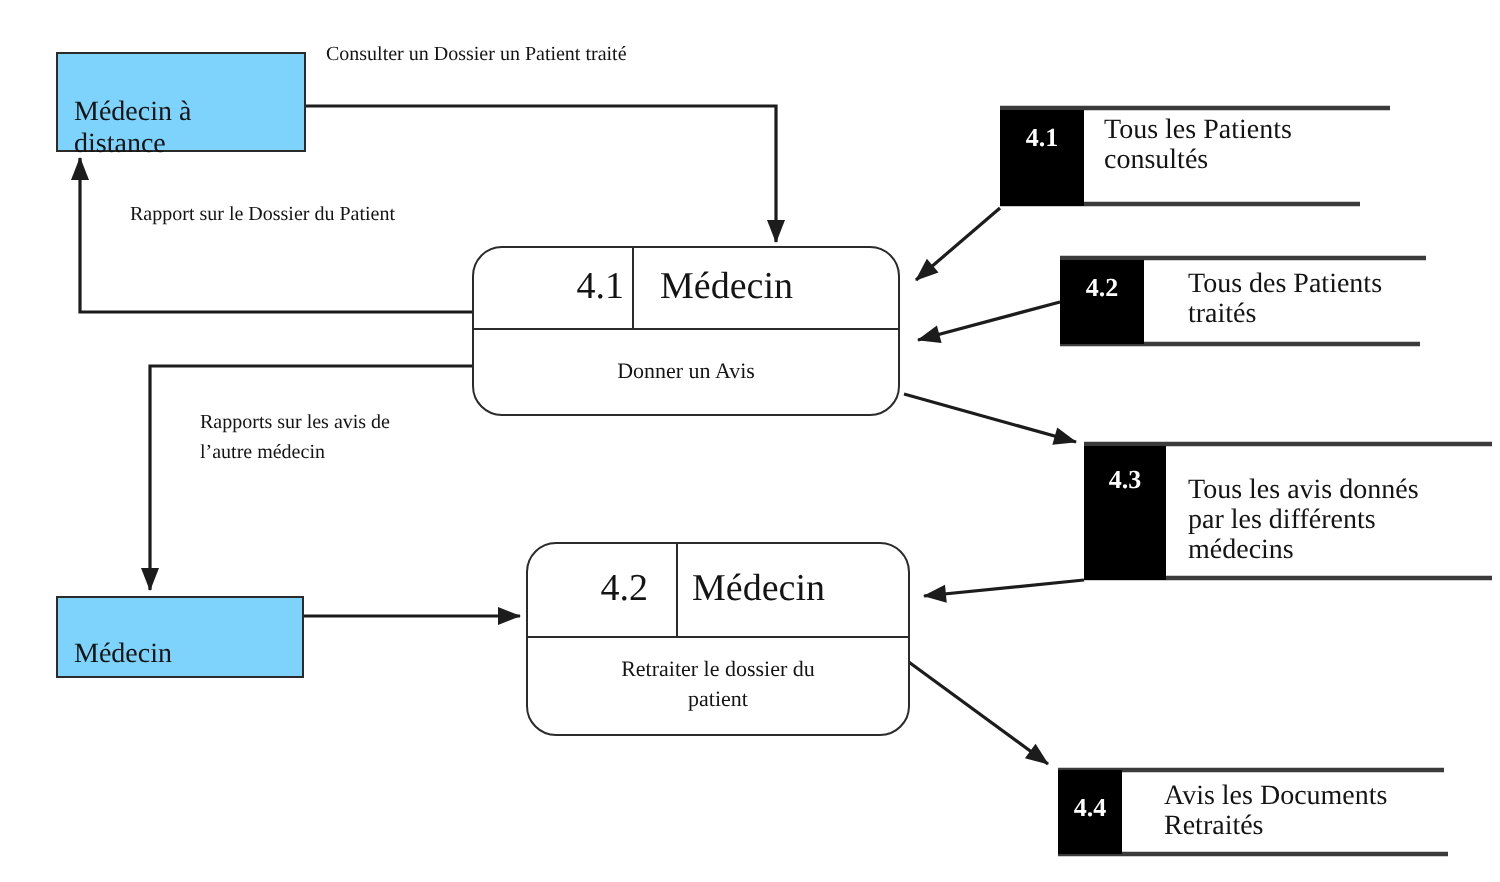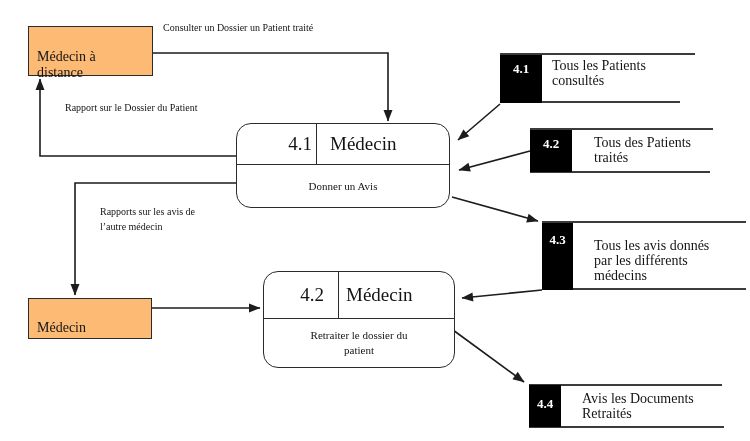--- a/index.html
+++ b/index.html
@@ -17,21 +17,21 @@
   }
   .layer {
     position: absolute;
     left: 0; top: 0;
     width: 750px; height: 441px;
   }
   
   .entity {
     position: absolute;
     border: 1.6px solid #2b2b2b;
-    background: #fdba74;
+    background: #7dd3fc;
     font-size: 14px;
     line-height: 16px;
     white-space: pre-line;
   }
   
   .process {
     position: absolute;
     border: 1.6px solid #2b2b2b;
     border-radius: 15px;
     background: #ffffff;
@@ -163,21 +163,21 @@
     <div class="process-action">Retraiter le dossier du
 patient</div>
   </div>
 
   <div class="store-id" style="left:500px; top:55px; width:42px; height:48px; padding-top:6px;">
     <span>4.1</span>
   </div>
   <div class="store-id" style="left:530px; top:130px; width:42px; height:42px; padding-top:6px;">
     <span>4.2</span>
   </div>
-  <div class="store-id" style="left:542px; top:223px; width:31px; height:67px; padding-top:9px;">
+  <div class="store-id" style="left:542px; top:223px; width:41px; height:67px; padding-top:9px;">
     <span>4.3</span>
   </div>
   <div class="store-id" style="left:529px; top:385px; width:32px; height:42px; padding-top:11px;">
     <span>4.4</span>
   </div>
 
   <div class="store-label" style="left:552px; top:58px;">Tous les Patients
 consultés</div>
   <div class="store-label" style="left:594px; top:135px;">Tous des Patients
 traités</div>

